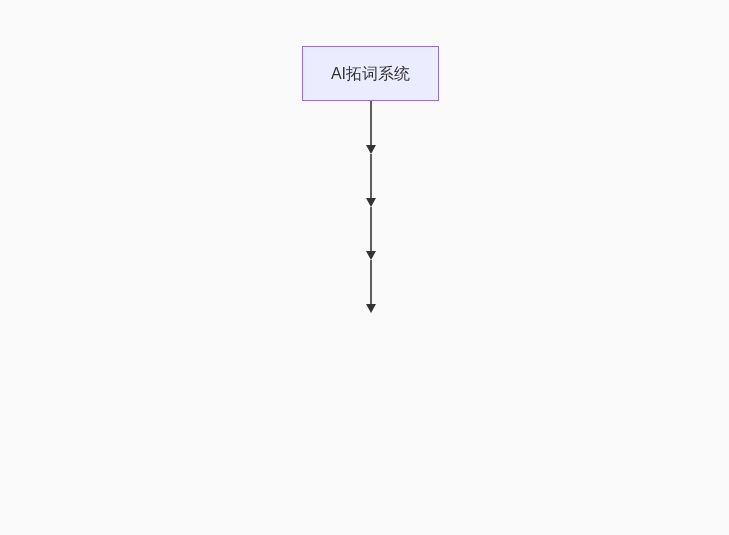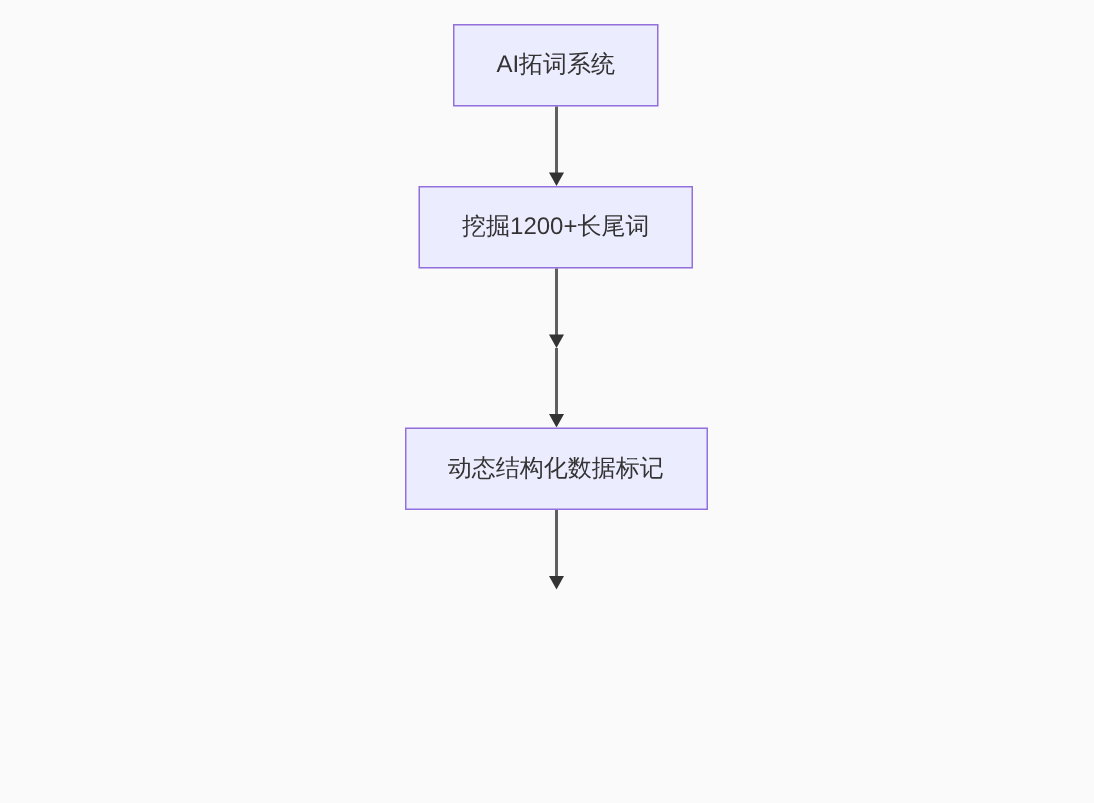--- a/index.html
+++ b/index.html
@@ -27,20 +27,21 @@
   .flow-node {
     box-sizing: border-box;
     height: 55px;
     display: flex;
     align-items: center;
     justify-content: center;
     padding: 0 28px;
     background: #ececff;
     border: 1px solid #9370db;
     flex: 0 0 auto;
+    margin-top: 30px;
   }
   .node-label {
     color: #333333;
     font-size: 16px;
     line-height: 1;
     white-space: nowrap;
   }
   .flow-edge {
     height: 53px;
     flex: 0 0 auto;
@@ -70,38 +71,32 @@
 
   <div class="flow-node">
     <span class="node-label">AI拓词系统</span>
   </div>
 
   <div class="flow-edge">
     <span class="edge-line"></span>
     <span class="arrowhead-icon"></span>
   </div>
 
-  <div class="flow-node">
-    <span class="node-label">挖掘1200+长尾词</span>
-  </div>
 
   <div class="flow-edge">
     <span class="edge-line"></span>
     <span class="arrowhead-icon"></span>
   </div>
 
 
   <div class="flow-edge">
     <span class="edge-line"></span>
     <span class="arrowhead-icon"></span>
   </div>
 
-  <div class="flow-node">
-    <span class="node-label">动态结构化数据标记</span>
-  </div>
 
   <div class="flow-edge">
     <span class="edge-line"></span>
     <span class="arrowhead-icon"></span>
   </div>
 
 
 </div>
 
 </body></html>

